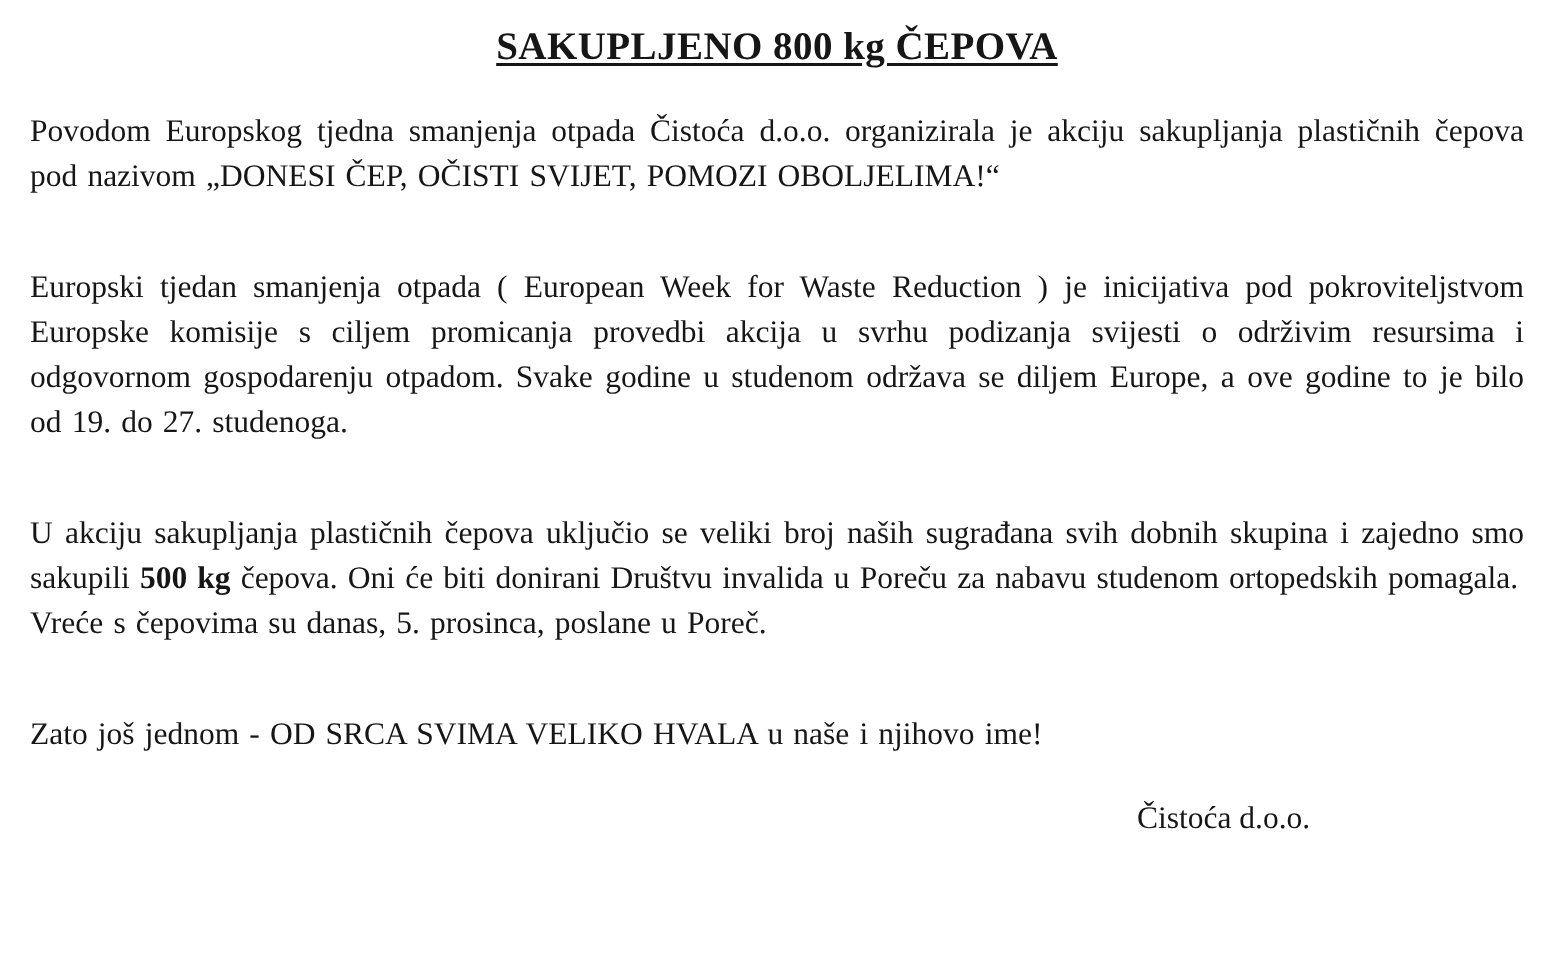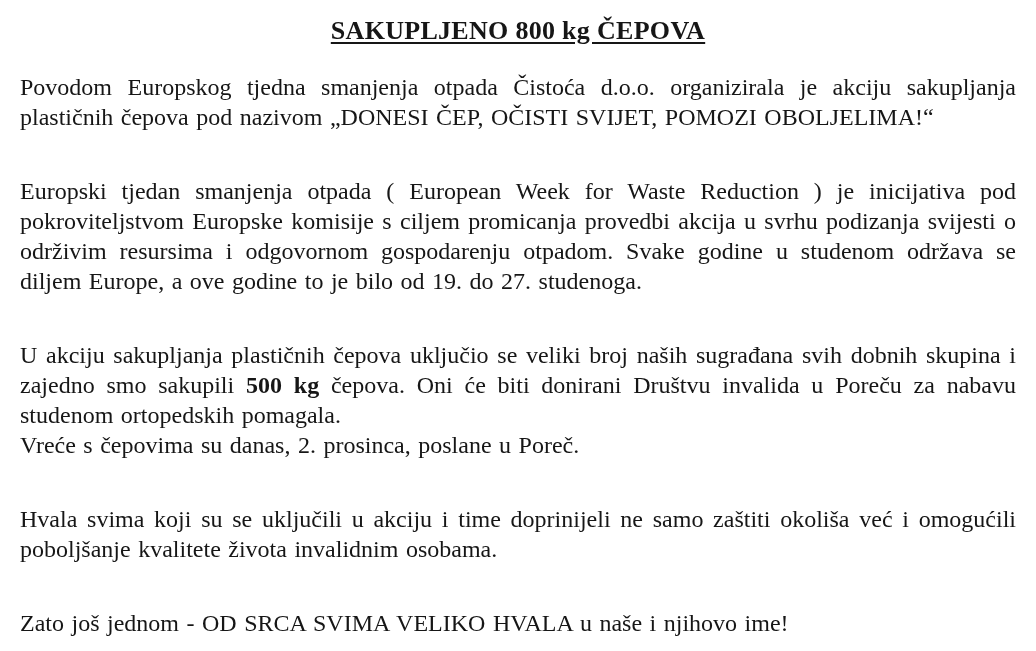--- a/index.html
+++ b/index.html
@@ -24,21 +24,21 @@
     margin: 4px 0 0 0;
     text-align: center;
     font-size: 26px;
     font-weight: bold;
     text-decoration: underline;
     text-underline-offset: 3px;
     letter-spacing: 0.3px;
   }
   .para {
     margin: 0;
-    font-size: 24px;
+    font-size: 21px;
     line-height: 30px;
     text-align: justify;
     word-spacing: 1.5px;
   }
   .gap-title { margin-top: 26px; }
   .gap { margin-top: 44px; }
   .single-line { text-align: left; }
   .signature-row {
     margin-top: 26px;
     padding-left: 738px;
@@ -54,24 +54,23 @@
 <div class="page">
 
   <h1 class="doc-title">SAKUPLJENO 800 kg ČEPOVA</h1>
 
   <p class="para gap-title">Povodom Europskog tjedna smanjenja otpada Čistoća d.o.o. organizirala je akciju sakupljanja plastičnih čepova pod nazivom „DONESI ČEP, OČISTI SVIJET, POMOZI OBOLJELIMA!“</p>
 
   <p class="para gap">Europski tjedan smanjenja otpada ( European Week for Waste Reduction ) je inicijativa pod pokroviteljstvom Europske komisije s ciljem promicanja provedbi akcija u svrhu podizanja svijesti o održivim resursima i odgovornom gospodarenju otpadom.  Svake godine u studenom održava se diljem Europe, a ove godine to je bilo od 19. do 27. studenoga.</p>
 
   <div class="gap">
     <p class="para"><span>U akciju sakupljanja plastičnih čepova  uključio se veliki broj naših sugrađana svih dobnih skupina i zajedno smo sakupili </span><strong>500 kg</strong><span> čepova. Oni će biti donirani Društvu invalida u Poreču za nabavu studenom ortopedskih pomagala.</span></p>
-    <p class="para">Vreće s čepovima su danas, 2. prosinca, poslane u Poreč.</p>
+    <p class="para">Vreće s čepovima su danas, 5. prosinca, poslane u Poreč.</p>
   </div>
 
   <div class="gap">
-    <p class="para">Hvala svima koji su se uključili u akciju i time doprinijeli ne samo zaštiti okoliša već i omogućili poboljšanje kvalitete života invalidnim osobama.</p>
   </div>
 
   <p class="para gap single-line">Zato još jednom - OD SRCA SVIMA VELIKO HVALA u naše i njihovo ime!</p>
 
   <div class="signature-row">Čistoća d.o.o.</div>
 
 </div>
 
 </body></html>

